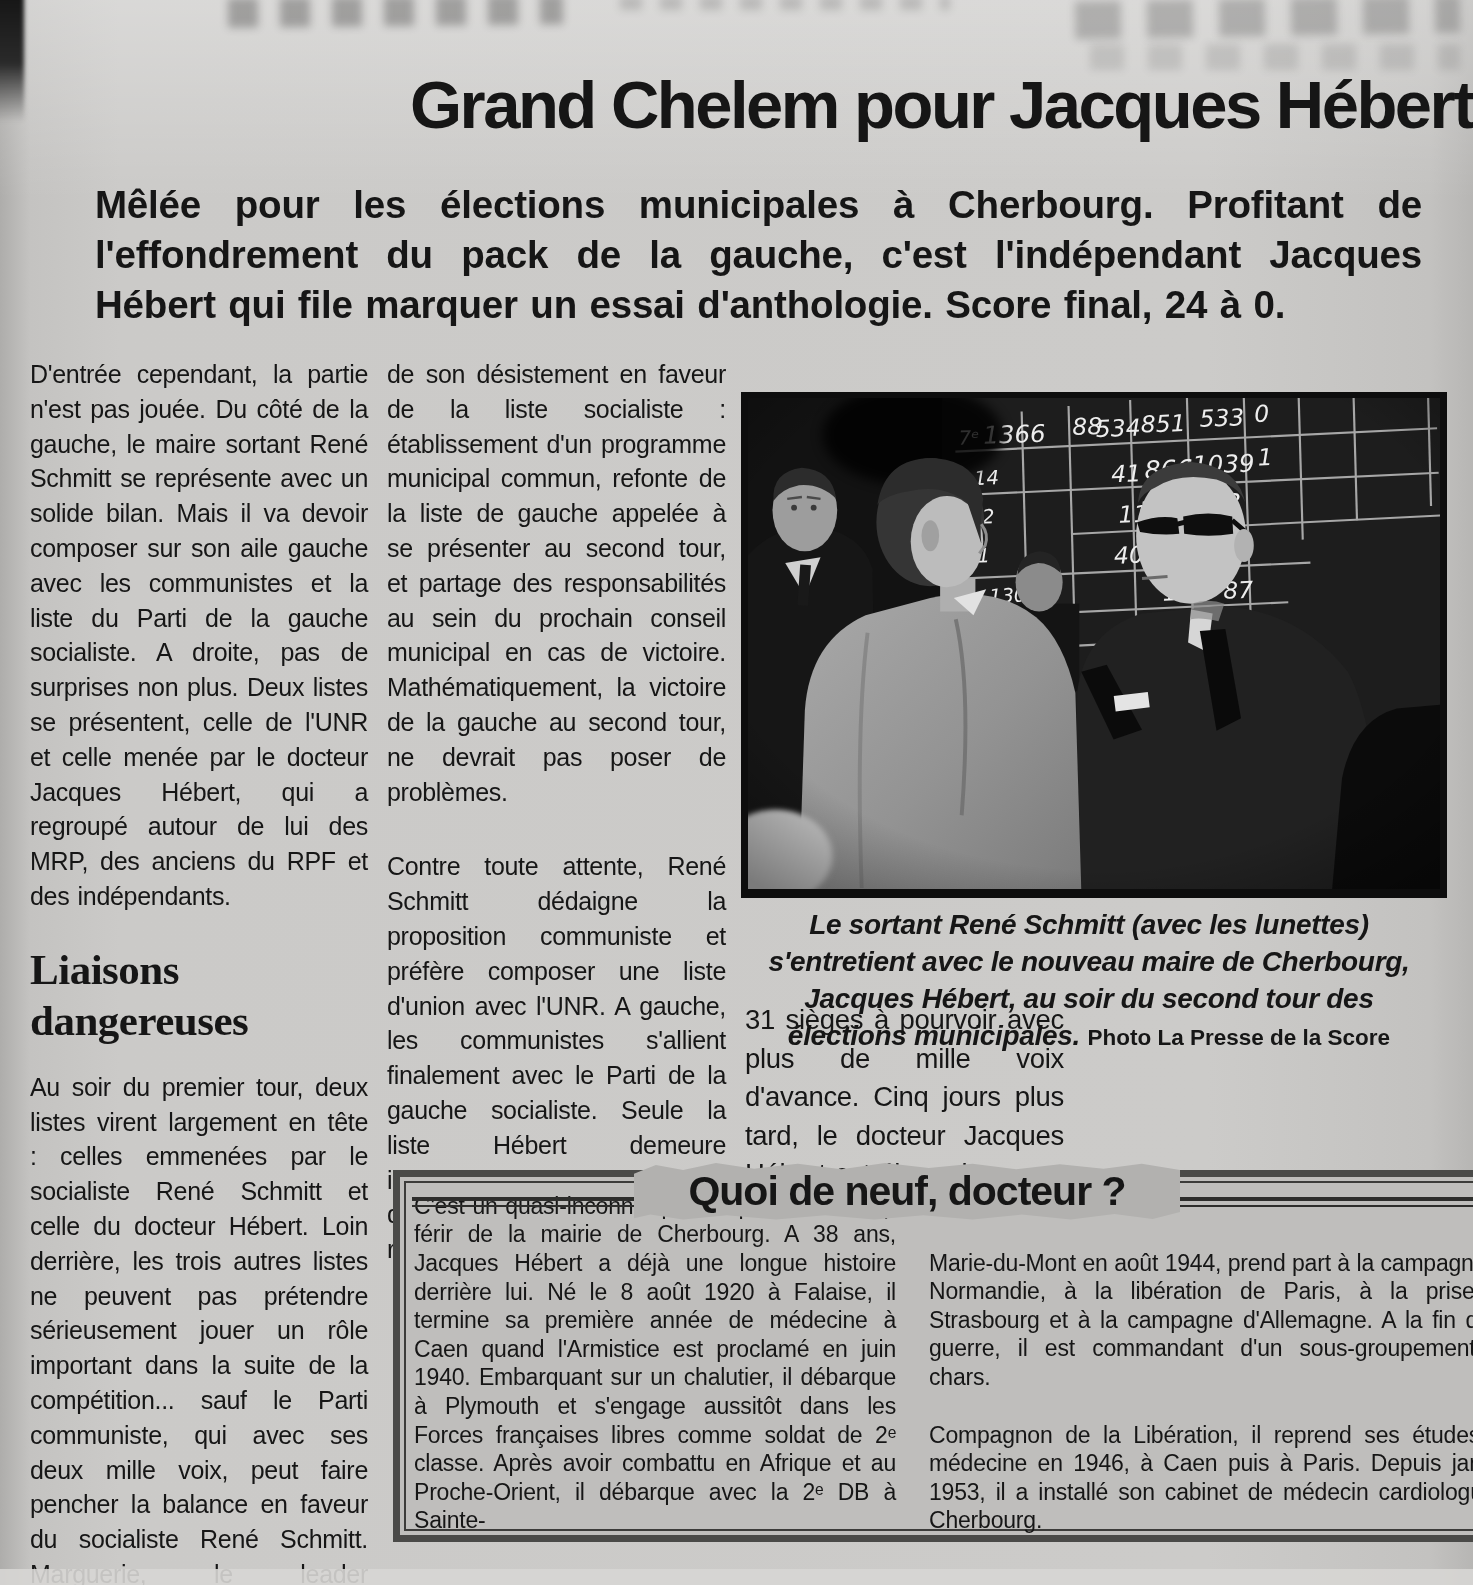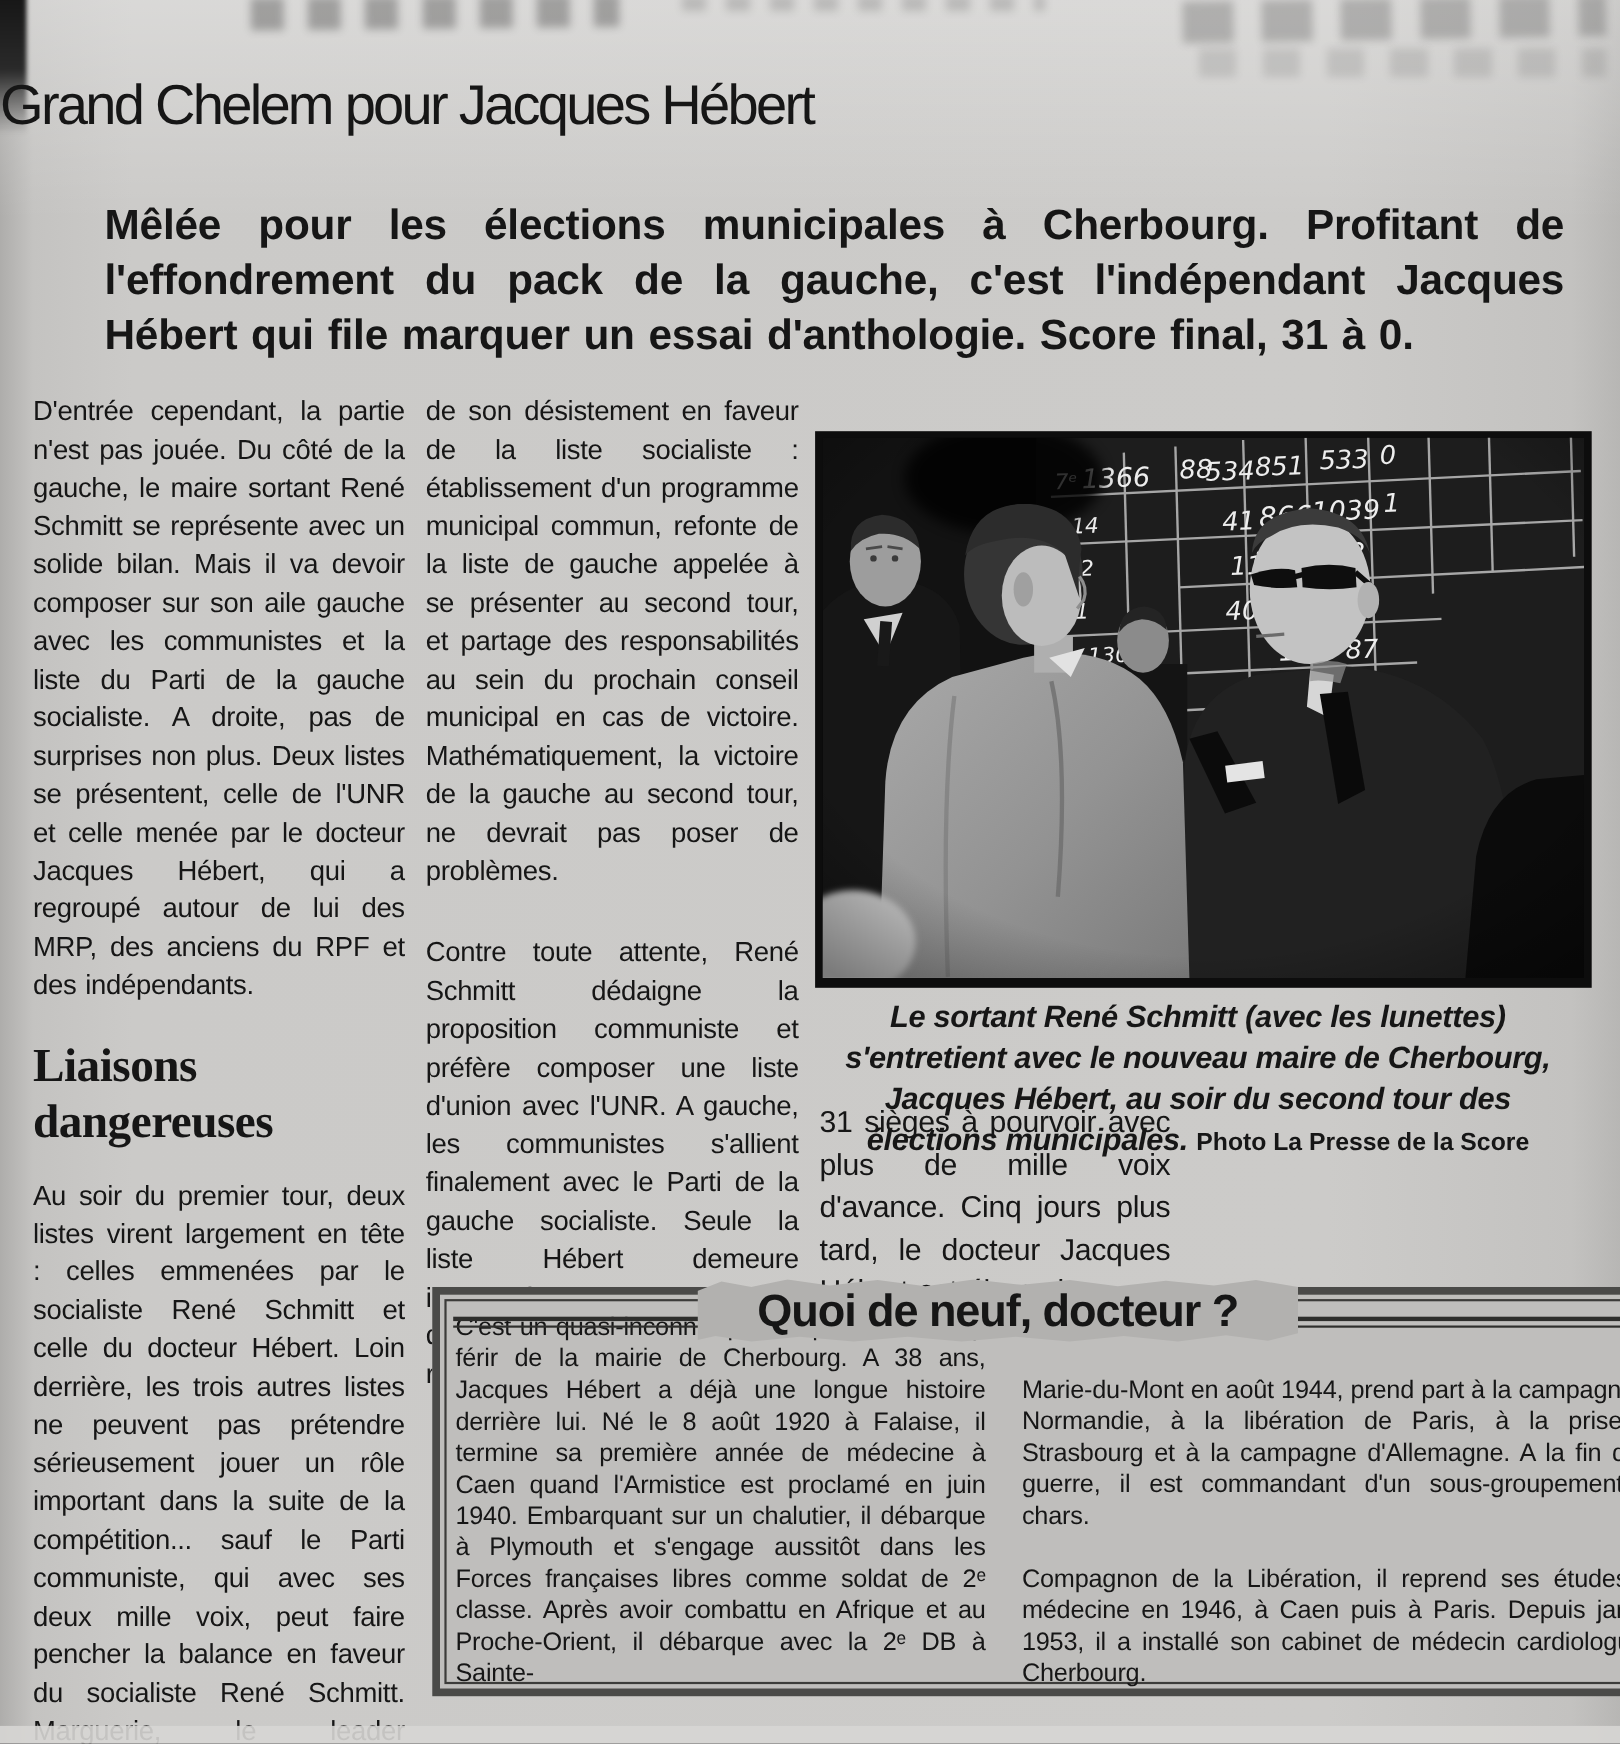--- a/index.html
+++ b/index.html
@@ -21,22 +21,22 @@
     background:repeating-linear-gradient(90deg,rgba(40,40,40,.7) 0 22px,rgba(40,40,40,0) 22px 40px);}
   .g3{left:1075px;top:-2px;width:385px;height:38px;opacity:.3;
     background:repeating-linear-gradient(90deg,rgba(45,45,45,.8) 0 46px,rgba(45,45,45,0) 46px 72px);transform:rotate(-1deg);}
   .g4{left:1090px;top:44px;width:370px;height:26px;opacity:.16;
     background:repeating-linear-gradient(90deg,rgba(50,50,50,.8) 0 34px,rgba(50,50,50,0) 34px 58px);}
   .tab{position:absolute;right:-6px;width:26px;height:44px;border-radius:10px;background:#a2a19f;opacity:.8;}
   .tab1{top:1398px;} .tab2{top:1482px;}
   
   .kicker{position:absolute;left:0;top:0;width:100%;text-align:center;
     font-size:51px;font-weight:700;letter-spacing:-1px;}
-  .headline{position:absolute;left:0;top:66px;width:100%;text-align:left;white-space:nowrap;
-    font-size:51px;font-weight:400;letter-spacing:-2.5px;}
+  .headline{position:absolute;left:0;top:66px;width:100%;text-align:right;white-space:nowrap;
+    font-size:67px;font-weight:700;letter-spacing:-2.5px;}
   .lead{position:absolute;left:95px;top:180px;width:1327px;
     font-size:38.5px;line-height:50px;font-weight:700;text-align:justify;letter-spacing:-.2px;word-spacing:2px;}
   
   .bodycol{position:absolute;font-size:25px;line-height:34.8px;text-align:justify;
     letter-spacing:-.3px;word-spacing:1.5px;}
   .col1{left:30px;top:357px;width:338px;}
   .col2{left:387px;top:357px;width:339px;}
   .bodycol p{margin:0;}
   .col2 p + p{margin-top:40px;}
   .subhead{font-size:43px;line-height:51px;font-weight:700;letter-spacing:-.5px;
@@ -78,21 +78,21 @@
   <div class="page-topsheen"></div>
   <div class="corner-wedge"></div>
   <div class="ghost g1"></div>
   <div class="ghost g2"></div>
   <div class="ghost g3"></div>
   <div class="ghost g4"></div>
   <div class="tab tab1"></div>
   <div class="tab tab2"></div>
 
   <h1 class="headline" style="margin:0;">Grand Chelem pour Jacques Hébert</h1>
-  <div class="lead">Mêlée pour les élections municipales à Cherbourg. Profitant de l'effondrement du pack de la gauche, c'est l'indépendant Jacques Hébert qui file marquer un essai d'anthologie. Score final, 31 à 0.</div>
+  <div class="lead">Mêlée pour les élections municipales à Cherbourg. Profitant de l'effondrement du pack de la gauche, c'est l'indépendant Jacques Hébert qui file marquer un essai d'anthologie. Score final, 24 à 0.</div>
 
   <div class="bodycol col1">
     <p>D'entrée cependant, la partie n'est pas jouée. Du côté de la gauche, le maire sortant René Schmitt se représente avec un solide bilan. Mais il va devoir composer sur son aile gauche avec les communistes et la liste du Parti de la gauche socialiste. A droite, pas de surprises non plus. Deux listes se présentent, celle de l'UNR et celle menée par le docteur Jacques Hébert, qui a regroupé autour de lui des MRP, des anciens du RPF et des indépendants.</p>
     <h2 class="subhead">Liaisons dangereuses</h2>
     <p>Au soir du premier tour, deux listes virent largement en tête : celles emmenées par le socialiste René Schmitt et celle du docteur Hébert. Loin derrière, les trois autres listes ne peuvent pas prétendre sérieusement jouer un rôle important dans la suite de la compétition... sauf le Parti communiste, qui avec ses deux mille voix, peut faire pencher la balance en faveur du socialiste René Schmitt. Marguerie, le leader communiste cherbourgeois, a clairement énoncé les conditions</p>
   </div>
 
   <div class="bodycol col2">
     <p>de son désistement en faveur de la liste socialiste : établissement d'un programme municipal commun, refonte de la liste de gauche appelée à se présenter au second tour, et partage des responsabilités au sein du prochain conseil municipal en cas de victoire. Mathématiquement, la victoire de la gauche au second tour, ne devrait pas poser de problèmes.</p>
     <p>Contre toute attente, René Schmitt dédaigne la proposition communiste et préfère composer une liste d'union avec l'UNR. A gauche, les communistes s'allient finalement avec le Parti de la gauche socialiste. Seule la liste Hébert demeure inchangée. Et c'est cette dernière, qui le 15 mars, remporte les</p>

